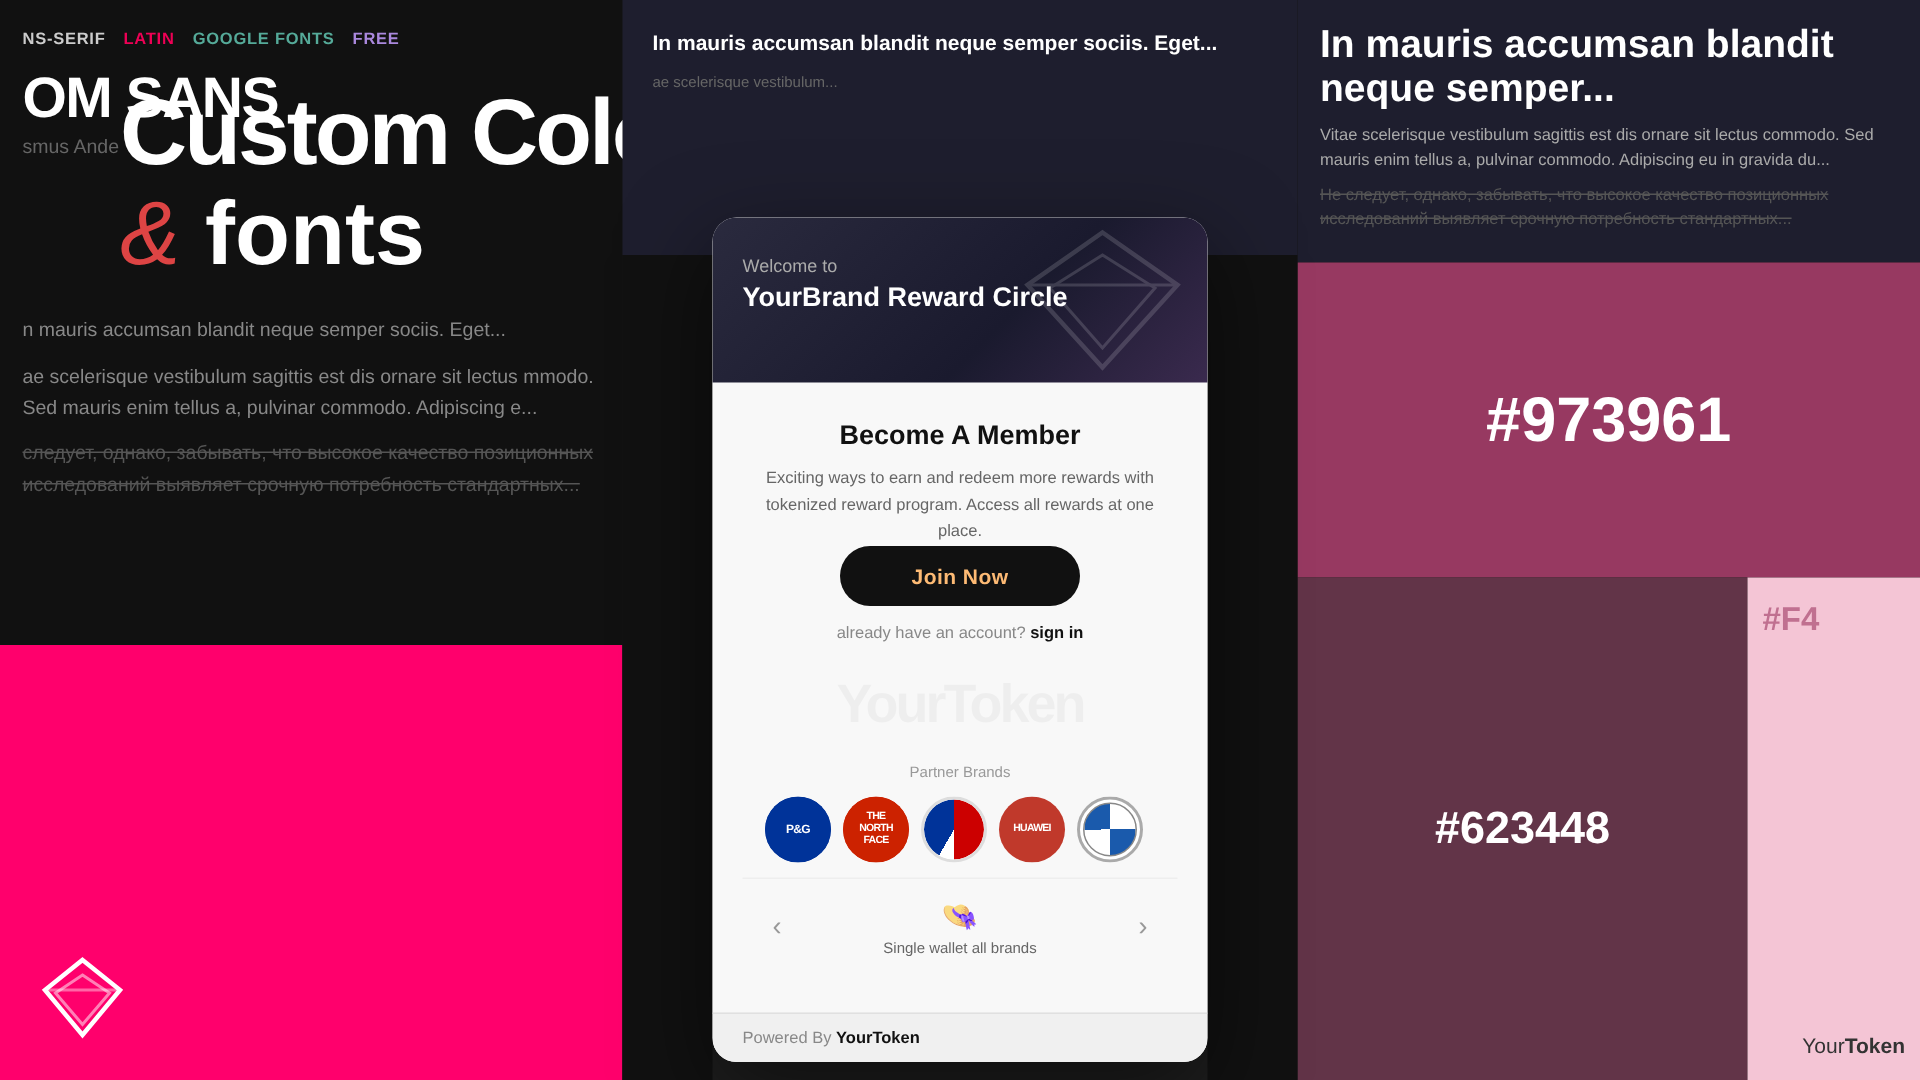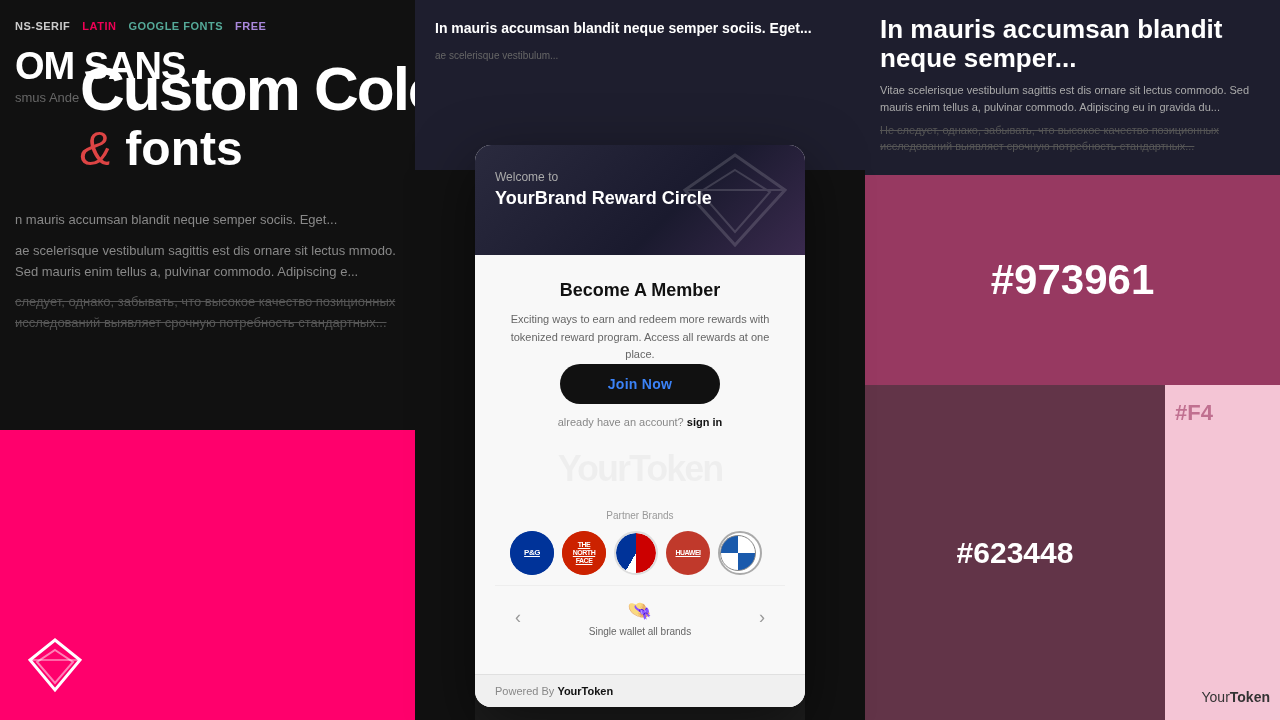--- a/index.html
+++ b/index.html
@@ -76,21 +76,21 @@
     .custom-heading h1 {
       font-size: 62px;
       font-weight: 900;
       color: #fff;
       line-height: 1.1;
       letter-spacing: -2px;
       white-space: nowrap;
     }
 
     .custom-heading .subtitle {
-      font-size: 48px;
+      font-size: 60px;
       font-weight: 400;
       line-height: 1.1;
     }
 
     .subtitle .amp { color: #d44; font-style: italic; font-weight: 400; }
     .subtitle .fonts-bold { font-weight: 900; color: #fff; }
 
     .big-color-text {
       position: absolute;
       top: 155px;
@@ -245,21 +245,21 @@
     }
 
     .reward-card-body .member-desc {
       font-size: 11px;
       color: #666;
       line-height: 1.6;
     }
 
     .join-btn {
       background: #111;
-      color: #3b82f6;
+      color: #fdba74;
       border: none;
       border-radius: 25px;
       padding: 12px 45px;
       font-size: 14px;
       font-weight: 600;
       cursor: pointer;
       letter-spacing: 0.3px;
       margin-bottom: 12px;
       display: block;
       width: 160px;
@@ -296,26 +296,26 @@
       align-items: center;
       overflow: hidden;
     }
 
     .partner-logo {
       width: 44px;
       height: 44px;
       border-radius: 50%;
       display: flex;
       align-items: center;
+      justify-content: center;
       font-size: 9px;
       font-weight: 900;
       color: #fff;
       flex-shrink: 0;
       overflow: hidden;
-      text-decoration: underline;
     }
 
     .logo-pg { background: #003399; }
 
     .wallet-section {
       display: flex;
       align-items: center;
       justify-content: space-between;
       padding: 12px 20px;
       background: #f8f8f8;

